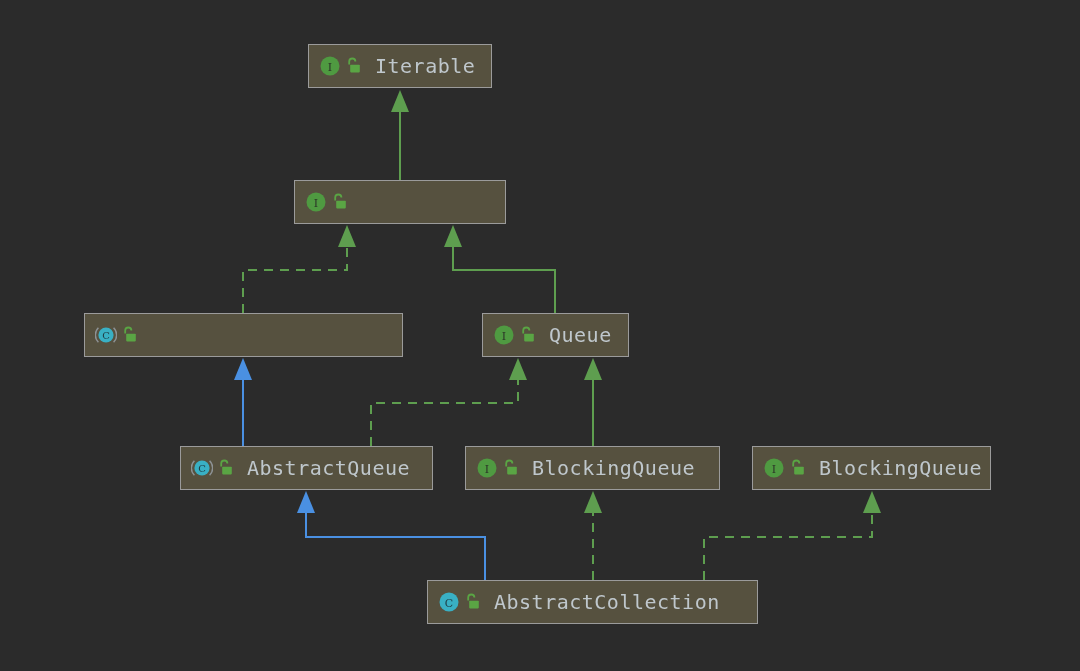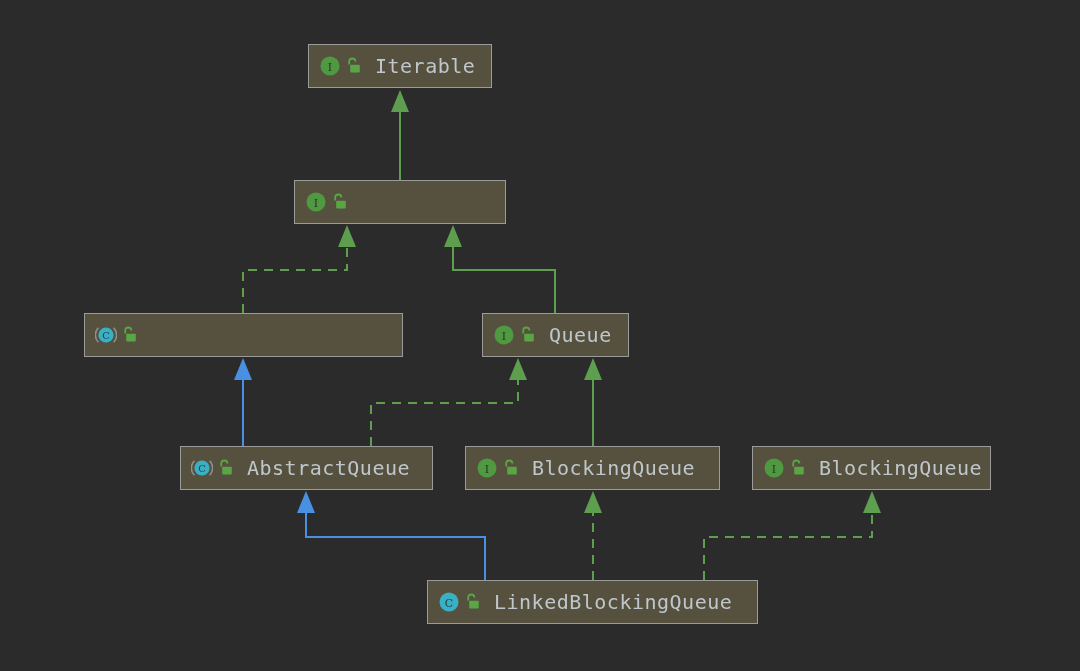--- a/index.html
+++ b/index.html
@@ -227,16 +227,16 @@
         <circle cx="11" cy="11" r="9.5" fill="#39b0c4"></circle>
         <text x="11" y="15.5" font-family="DejaVu Serif, serif" font-size="11" fill="#1f3e46" text-anchor="middle">C</text>
       </svg>
     </span>
     <span class="icon-lock">
       <svg width="15" height="18" viewBox="0 0 15 18">
         <path d="M3.2 7.5 V4.6 a3.1 3.1 0 0 1 6.2 0" fill="none" stroke="#5aa544" stroke-width="1.8"></path>
         <rect x="4.2" y="7.8" width="9.6" height="7.6" rx="0.8" fill="#5aa544"></rect>
       </svg>
     </span>
-    <span class="node-label">LinkedBlockingQueue</span>
+    <span class="node-label">AbstractCollection</span>
   </div>
 
 </div>
 
 </body></html>

